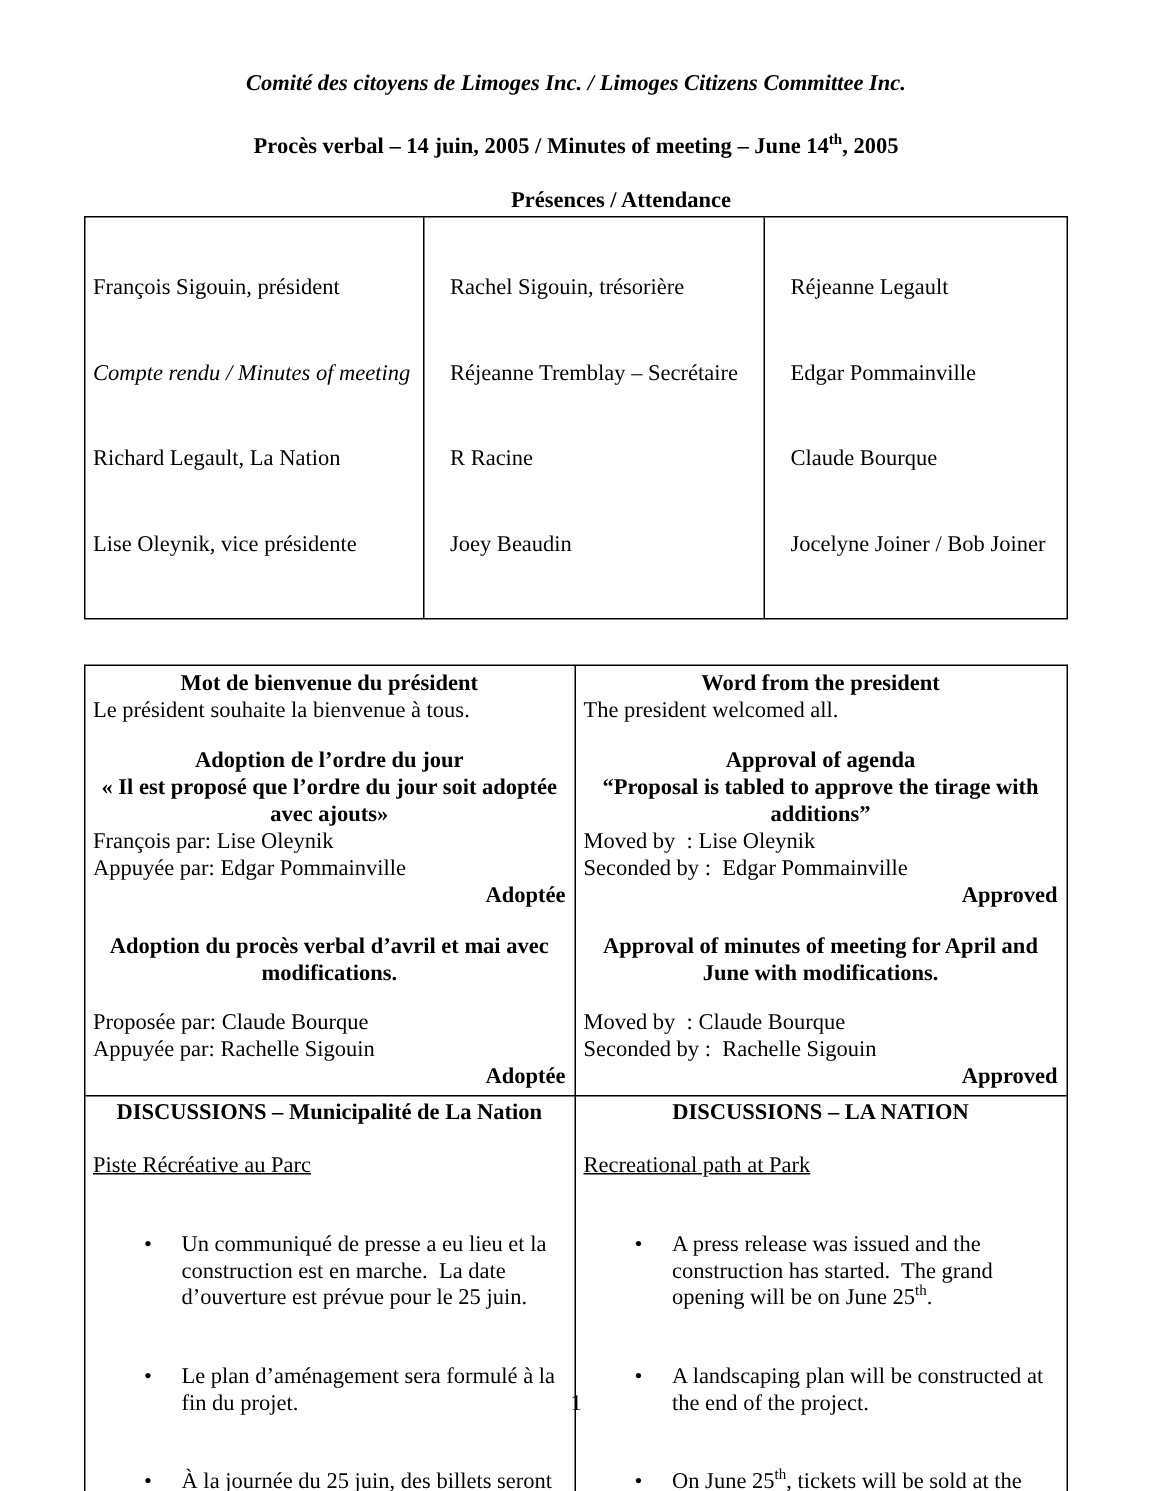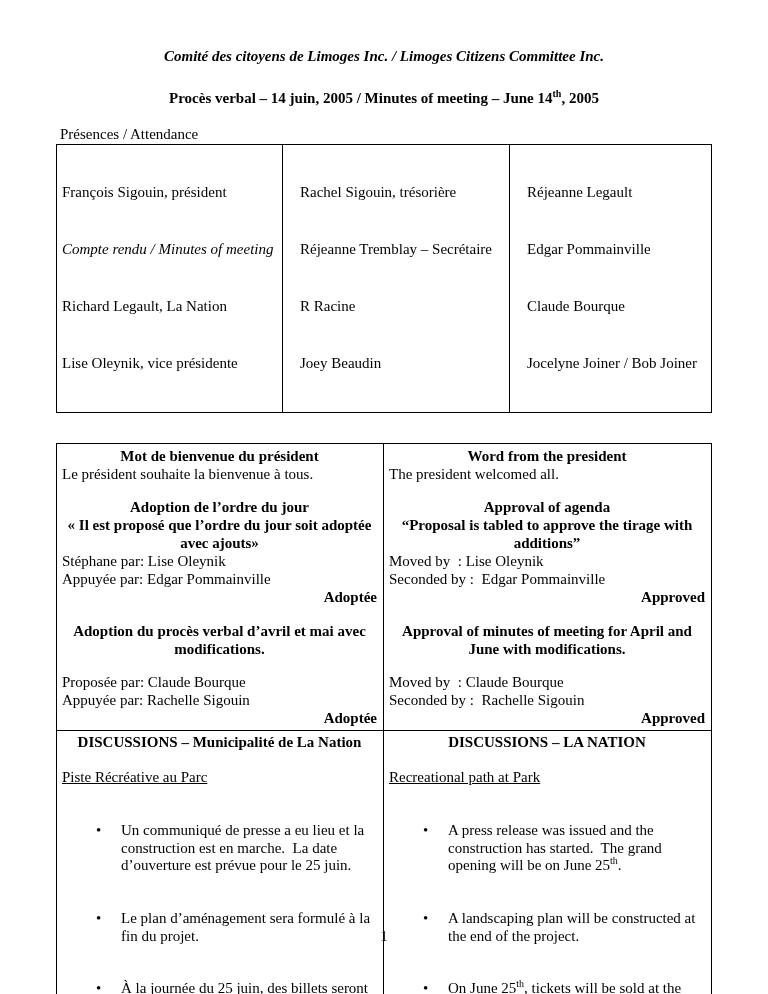--- a/index.html
+++ b/index.html
@@ -28,22 +28,23 @@
     text-align: center;
     font-weight: bold;
     line-height: 19px;
     white-space: pre-wrap;
   }
   sup { vertical-align: super; font-size: 10px; line-height: 0; }
 
   
   .att-heading {
     margin: 17px 0 0 60px;
-    font-weight: normal;
-    line-height: 19px;
+    font-weight: bold;
+    line-height: 19px;
+    text-align: center;
   }
   .att-table {
     margin-left: 56px;
     width: 656px;
     box-sizing: border-box;
     border: 1px solid #000;
     display: grid;
     grid-template-columns: 226px 215px 1fr;
     gap: 12px;
   }
@@ -132,21 +133,21 @@
   </div>
 
   <div class="main-table">
 
     <div class="cell bR bB">
       <div class="b">Mot de bienvenue du président</div>
       <div>Le président souhaite la bienvenue à tous.</div>
       <div class="sp"></div>
       <div class="b">Adoption de l’ordre du jour</div>
       <div class="b">« Il est proposé que l’ordre du jour soit adoptée avec ajouts»</div>
-      <div>Stéphane par: Lise Oleynik</div>
+      <div>François par: Lise Oleynik</div>
       <div>Appuyée par: Edgar Pommainville</div>
       <div class="b r">Adoptée</div>
       <div class="sp"></div>
       <div class="b">Adoption du procès verbal d’avril et mai avec modifications.</div>
       <div class="sp"></div>
       <div>Proposée par: Claude Bourque</div>
       <div>Appuyée par: Rachelle Sigouin</div>
       <div class="b r">Adoptée</div>
     </div>
 

